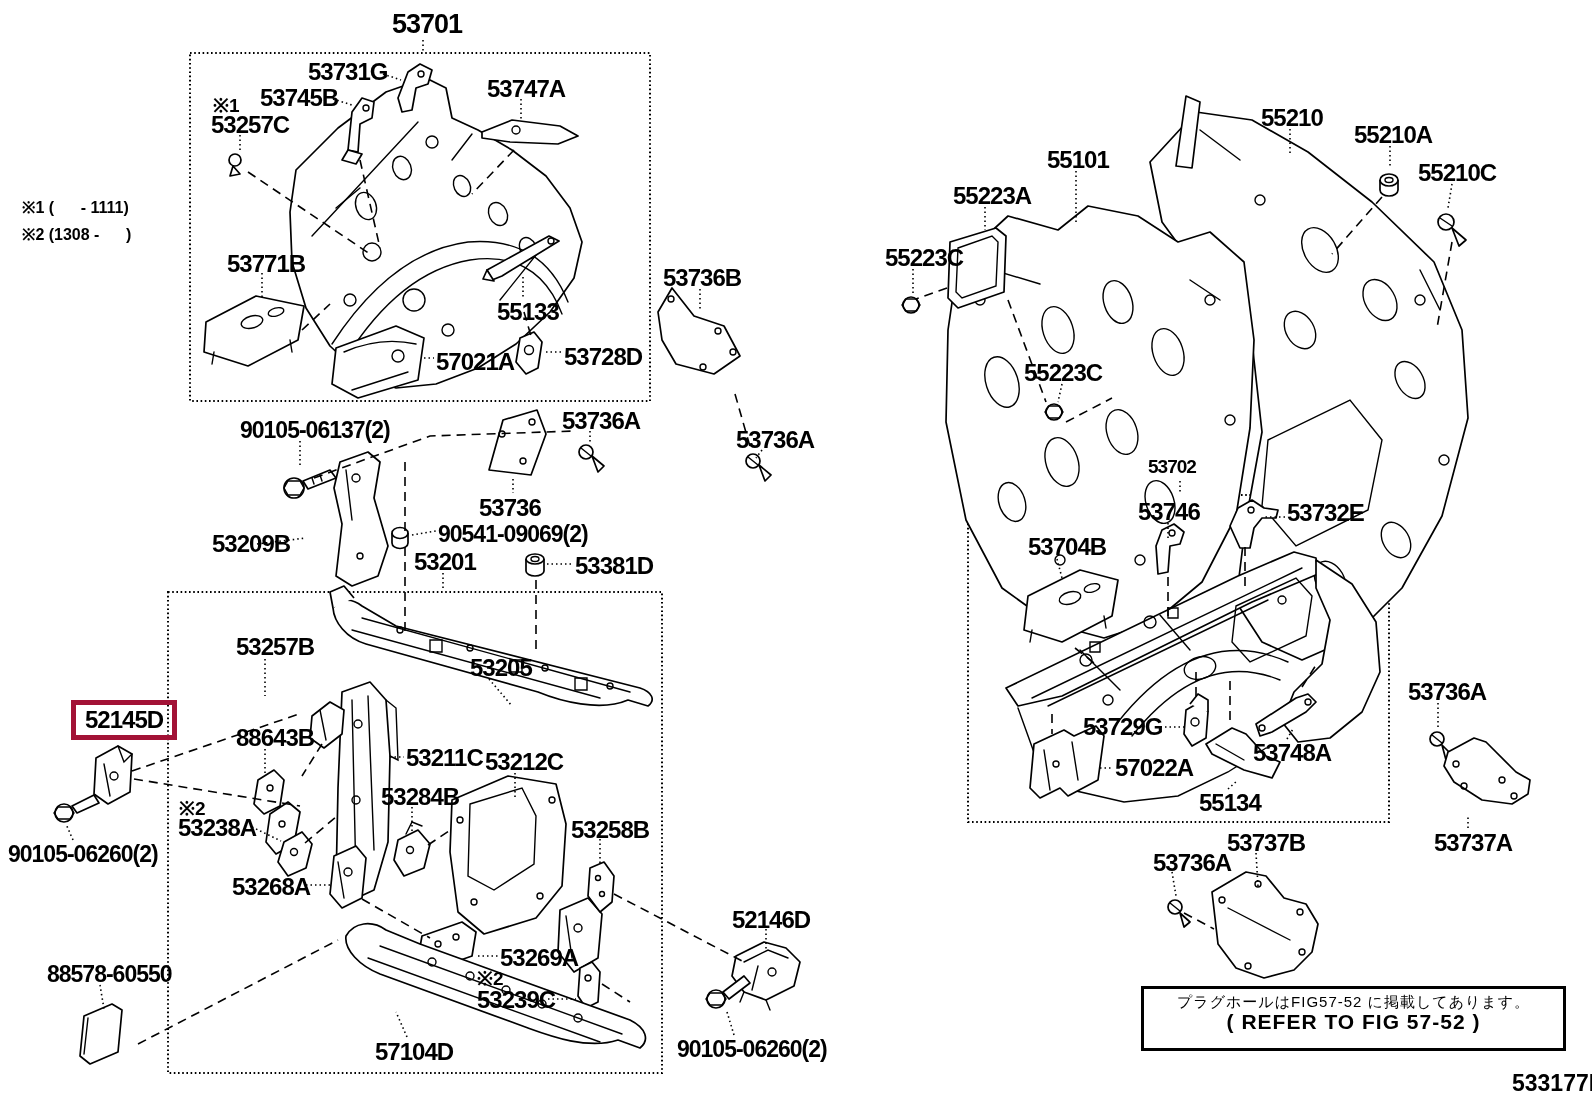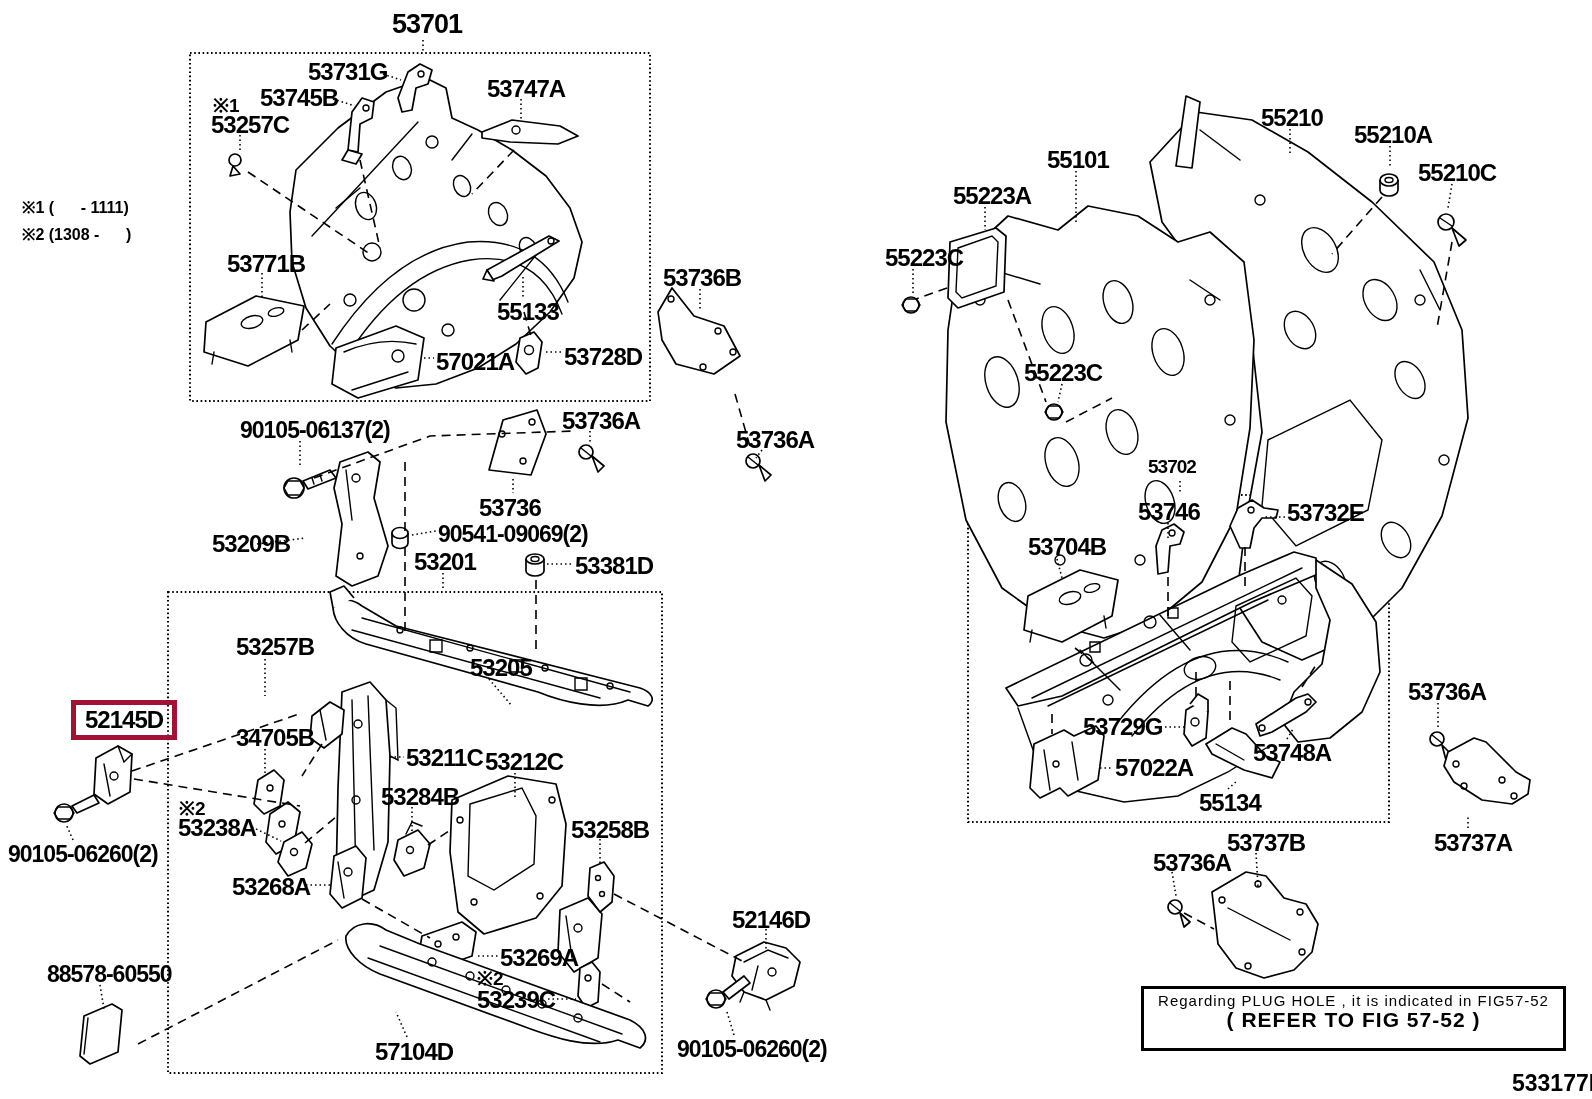--- a/index.html
+++ b/index.html
@@ -499,21 +499,21 @@
       <div class="plabel" style="left: 562px; top: 408px;">53736A</div>
       <div class="plabel" style="left: 479px; top: 495px;">53736</div>
       <div class="plabel" style="left: 736px; top: 427px;">53736A</div>
       <div class="plabel" style="left: 184px; top: 531px; margin-left: 28px;">53209B</div>
       <div class="plabel" style="left: 438px; top: 522px; font-size: 23px;">90541-09069(2)</div>
       <div class="plabel" style="left: 414px; top: 549px;">53201</div>
       <div class="plabel" style="left: 575px; top: 553px;">53381D</div>
       <div class="plabel" style="left: 236px; top: 634px;">53257B</div>
       <div class="plabel" style="left: 470px; top: 655px;">53205</div>
       <div class="plabel hl" style="left: 71px; top: 700px; border-color: rgb(162, 18, 54);">52145D</div>
-      <div class="plabel" style="left: 236px; top: 725px;">34705B</div>
+      <div class="plabel" style="left: 236px; top: 725px;">88643B</div>
       <div class="plabel" style="left: 406px; top: 745px;">53211C</div>
       <div class="plabel" style="left: 485px; top: 749px;">53212C</div>
       <div class="plabel" style="left: 381px; top: 784px;">53284B</div>
       <div class="plabel marker" style="left: 179px; top: 799px; font-size: 19px;">※2</div>
       <div class="plabel" style="left: 178px; top: 815px;">53238A</div>
       <div class="plabel" style="left: 571px; top: 817px;">53258B</div>
       <div class="plabel" style="left: 8px; top: 842px; font-size: 23px;">90105-06260(2)</div>
       <div class="plabel" style="left: 232px; top: 874px;">53268A</div>
       <div class="plabel" style="left: 47px; top: 962px; font-size: 23px;">88578-60550</div>
       <div class="plabel" style="left: 500px; top: 945px;">53269A</div>
@@ -540,18 +540,18 @@
       <div class="plabel" style="left: 1408px; top: 679px;">53736A</div>
       <div class="plabel" style="left: 1434px; top: 830px;">53737A</div>
       <div class="plabel" style="left: 1227px; top: 830px;">53737B</div>
       <div class="plabel" style="left: 1153px; top: 850px;">53736A</div>
     </div>
 
   <div class="note-line" style="left:22px;top:196px;">※1 (      - 1111)</div>
   <div class="note-line" style="left:22px;top:223px;">※2 (1308 -      )</div>
 
   <div id="footnote-box">
-    <div class="en">Regarding PLUG HOLE , it is indicated in FIG57-52</div>
+    <div class="jp">プラグホールはFIG57-52 に掲載してあります。</div>
     <div class="ref">( REFER TO FIG 57-52 )</div>
   </div>
 
   <div id="diagram-code">533177I</div>
 </div>
 
 </body></html>

